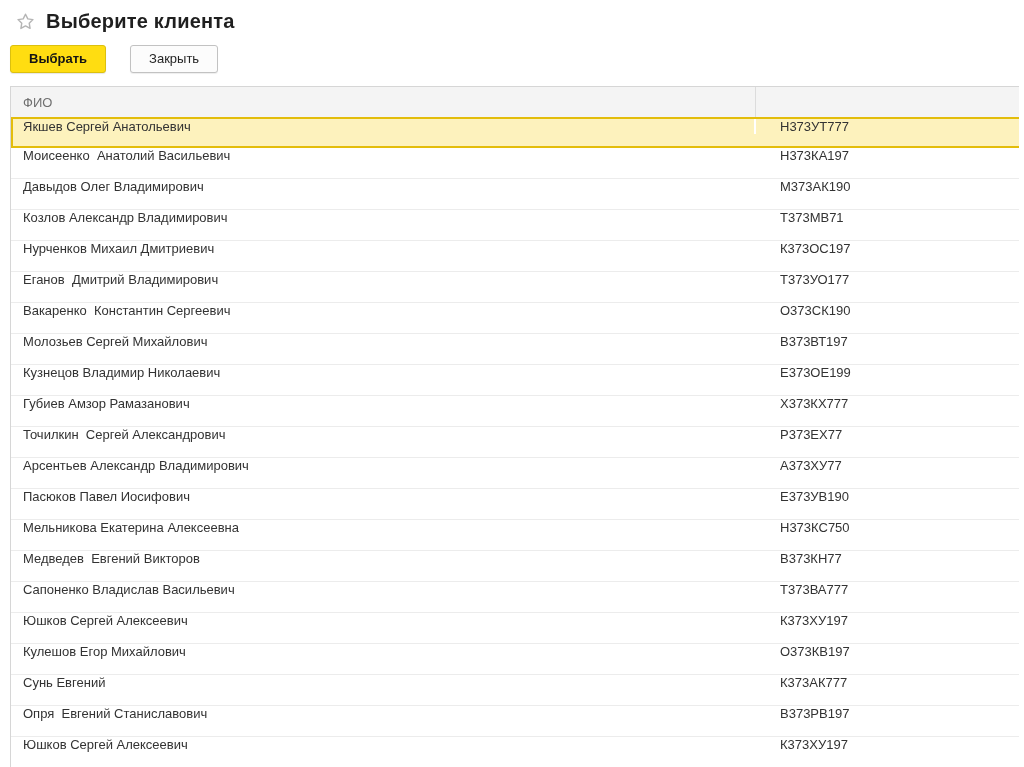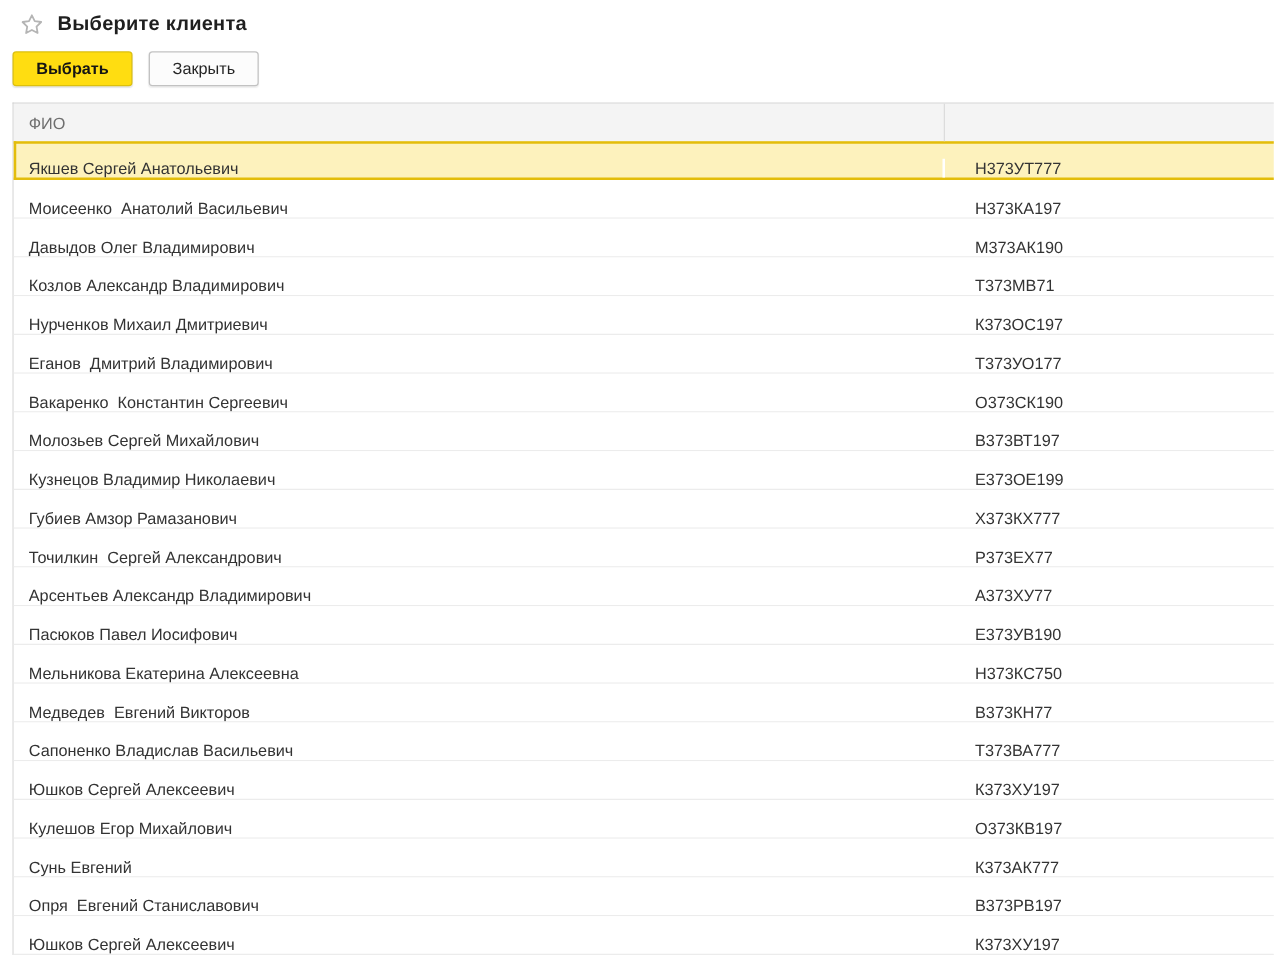--- a/index.html
+++ b/index.html
@@ -12,26 +12,26 @@
   }
 
   
   .titlebar {
     display: flex; align-items: center;
     padding: 10px 0 4px 16px;
     gap: 11px;
   }
   .star-btn { width: 19px; height: 19px; cursor: pointer; display: flex; align-items: center; justify-content: center; }
   .title {
-    font-size: 16px; font-weight: bold; color: #1f1f1f;
+    font-size: 20px; font-weight: bold; color: #1f1f1f;
     letter-spacing: 0.2px;
   }
 
   
-  .toolbar { display: flex; gap: 13px; margin: 8px 0 0 10px; }
+  .toolbar { display: flex; gap: 24px; margin: 8px 0 0 10px; }
   .btn {
     height: 28px; padding: 0 18px;
     font-family: "Liberation Sans", sans-serif;
     font-size: 13px; line-height: 26px;
     border-radius: 3px; cursor: pointer;
     box-sizing: border-box;
   }
   .btn-primary {
     background: #ffdd11;
     border: 1px solid #dcc00e;
@@ -58,21 +58,21 @@
     background: #f4f4f4;
     height: 30px;
     border-bottom: 1px solid #d9d9d9;
     color: #6f6f6f; font-size: 13px;
   }
   .th { display: flex; align-items: center; box-sizing: border-box; cursor: pointer; }
   .th-fio { width: 745px; padding-left: 12px; border-right: 1px solid #dcdcdc; }
   .th-plate { flex: 1; padding-left: 8px; }
 
   .tr {
-    display: flex; align-items: flex-end;
+    display: flex; align-items: flex-start;
     height: 30px;
     border-bottom: 1px solid #ececec;
     font-size: 13px; color: #333333;
     box-sizing: content-box;
     cursor: pointer;
     background: #ffffff;
   }
   .td { display: flex; align-items: center; box-sizing: border-box; white-space: pre; overflow: hidden; }
   .td-fio { width: 745px; padding-left: 12px; }
   .td-plate { flex: 1; padding-left: 24px; }

